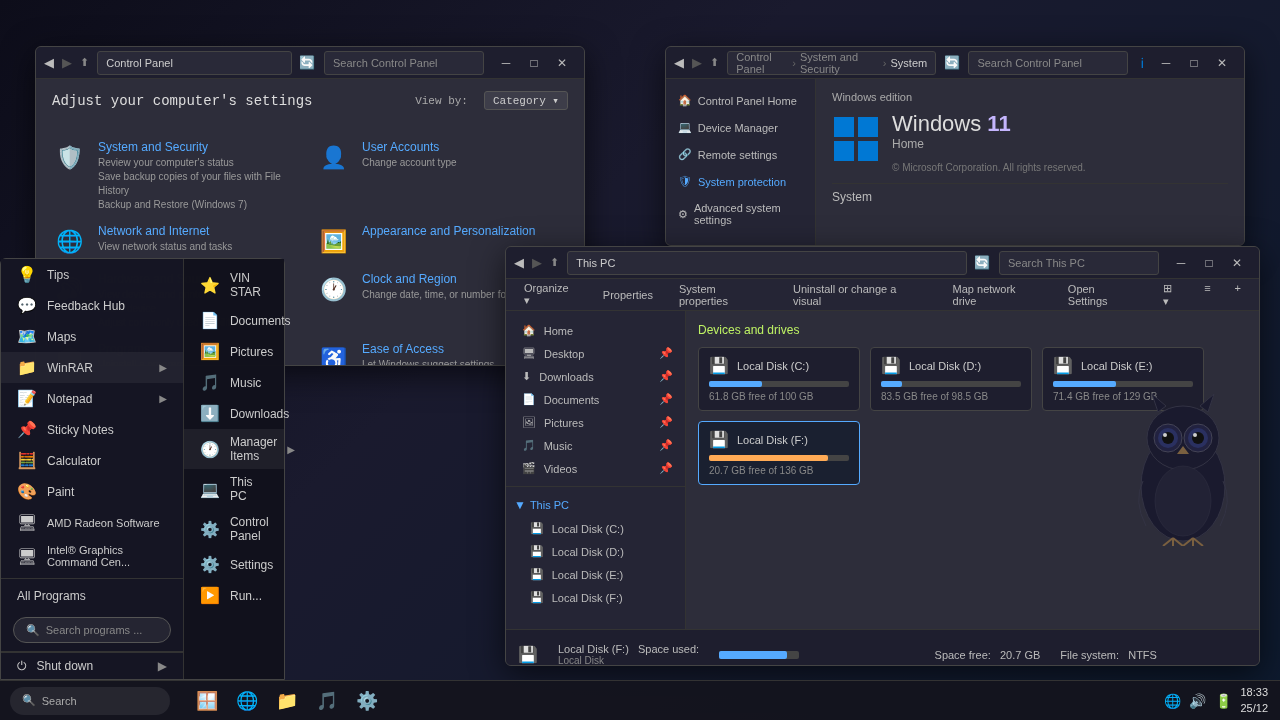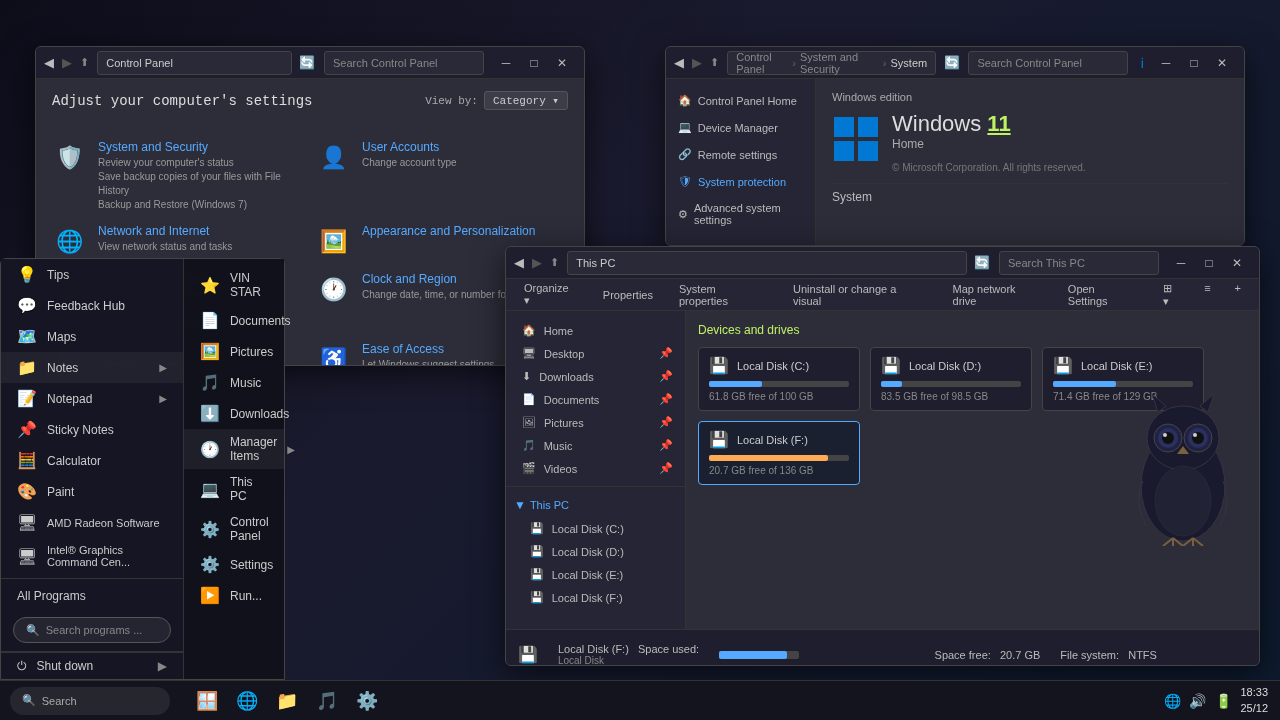--- a/index.html
+++ b/index.html
@@ -146,21 +146,21 @@
       display: flex;
       justify-content: space-between;
       align-items: center;
       margin-bottom: 30px;
       font-family: Liberation Mono, monospace;
     }
     .cp-title { font-size: 14px; color: #ddd; }
     .view-by {
       display: flex;
       align-items: center;
-      gap: 6px;
+      gap: 16px;
       font-size: 11px;
       color: #aaa;
     }
     .category-btn {
       background: rgba(255,255,255,0.08);
       border: 1px solid #555;
       border-radius: 3px;
       padding: 2px 8px;
       color: #ccc;
       font-size: 11px;
@@ -227,21 +227,21 @@
     .win-logo-area {
       display: flex;
       align-items: center;
       gap: 12px;
     }
     .win11-logo {
       font-size: 28px;
       color: #0078d4;
     }
     .win11-text { font-size: 22px; color: #ddd; font-weight: 300; }
-    .win11-text span { color: #bef264; font-weight: 600; text-decoration: underline; }
+    .win11-text span { color: #c4b5fd; font-weight: 600; }
 
     
     .fe-window {
       top: 246px;
       left: 505px;
       width: 755px;
       height: 420px;
     }
     .fe-toolbar {
       height: 32px;
@@ -779,21 +779,21 @@
       <div class="start-app-item">
         <span class="start-app-icon">💬</span>
         <span>Feedback Hub</span>
       </div>
       <div class="start-app-item">
         <span class="start-app-icon">🗺️</span>
         <span>Maps</span>
       </div>
       <div class="start-app-item" style="background:rgba(255,255,255,0.06);">
         <span class="start-app-icon">📁</span>
-        <span>Notes</span>
+        <span>WinRAR</span>
         <span style="margin-left:auto; color:#888; font-size:10px;">▶</span>
       </div>
       <div class="start-app-item">
         <span class="start-app-icon">📝</span>
         <span>Notepad</span>
         <span style="margin-left:auto; color:#888; font-size:10px;">▶</span>
       </div>
       <div class="start-app-item">
         <span class="start-app-icon">📌</span>
         <span>Sticky Notes</span>

